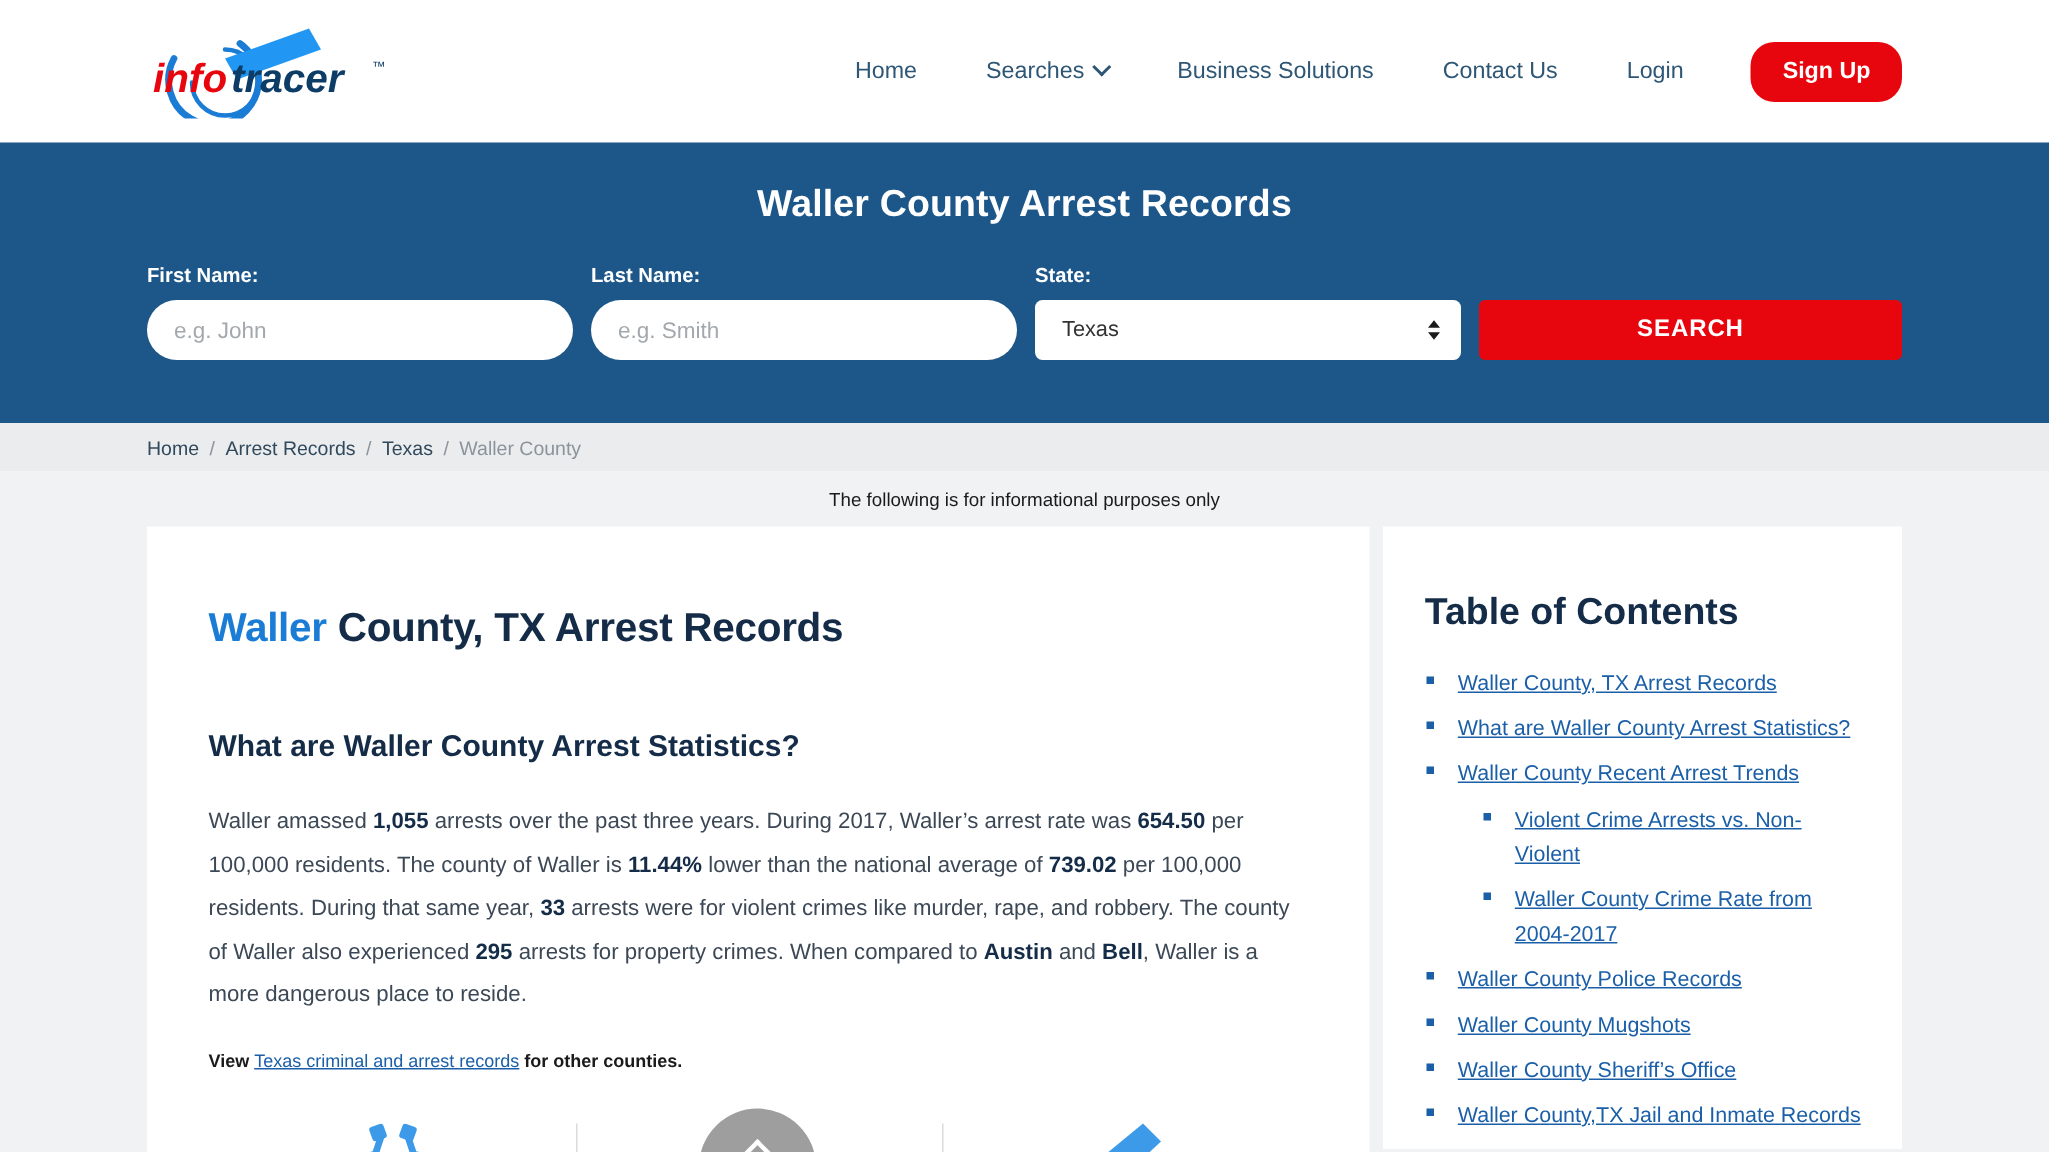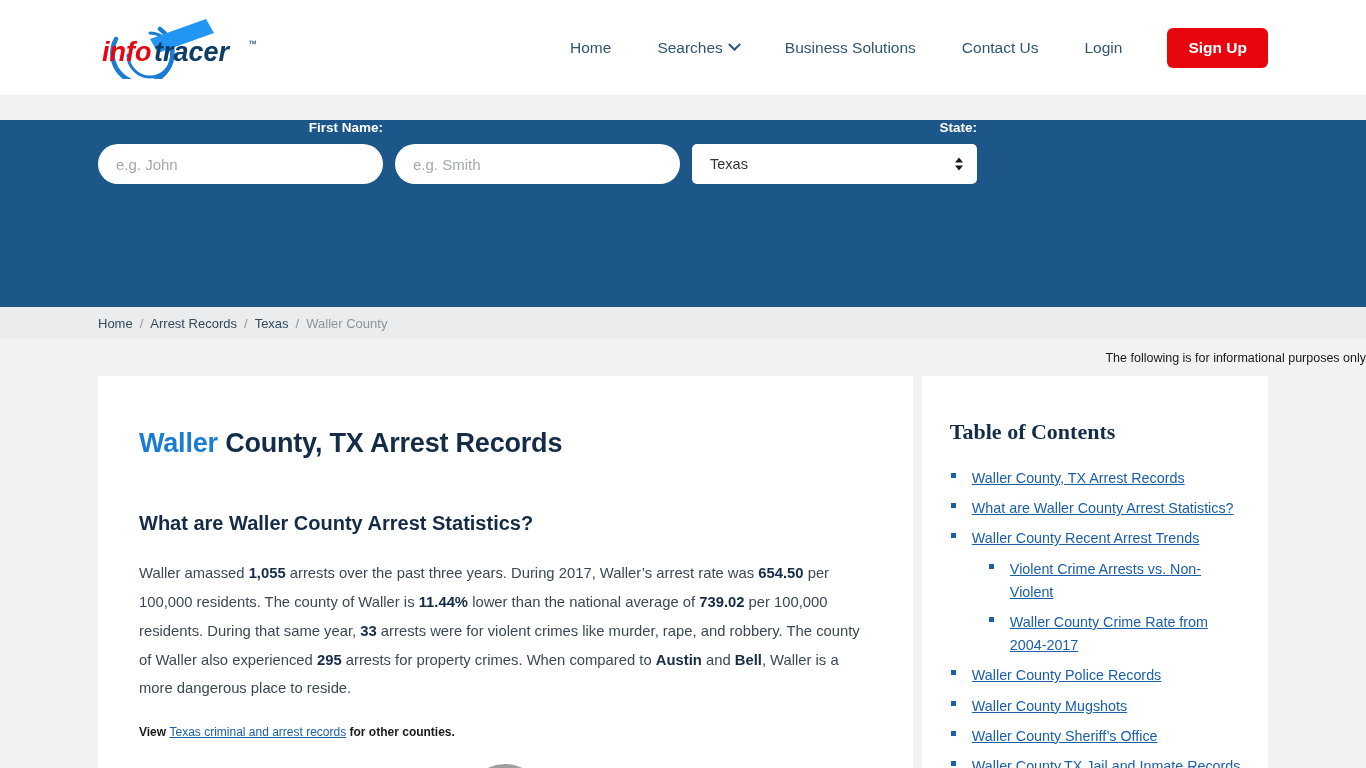--- a/index.html
+++ b/index.html
@@ -53,21 +53,21 @@
     border-right: 2.2px solid #2e5675;
     border-bottom: 2.2px solid #2e5675;
     transform: rotate(45deg) translate(-2px,-2px);
   }
   .signup-btn {
     background: #e8060e;
     color: #ffffff;
     font-size: 15.5px;
     font-weight: bold;
     border: none;
-    border-radius: 6px;
+    border-radius: 16px;
     padding: 11px 21px;
     margin-left: 22px;
     cursor: pointer;
     font-family: "Liberation Sans", sans-serif;
   }
 
   
   .search-banner {
     background: #1d5789;
     height: 187px;
@@ -81,21 +81,21 @@
     text-align: center;
     padding-top: 27px;
     letter-spacing: .1px;
   }
   .search-form {
     display: flex;
     align-items: flex-end;
     gap: 12px;
     margin-top: 25px;
   }
-  .field-group { display: flex; flex-direction: column; align-items: flex-end; }
+  .field-group { display: flex; flex-direction: column; }
   .fg-first { width: 285px; }
   .fg-last  { width: 285px; }
   .fg-state { width: 285px; }
   .field-label {
     color: #ffffff;
     font-size: 13.5px;
     font-weight: bold;
     margin-bottom: 9px;
   }
   .text-input {
@@ -168,21 +168,21 @@
   .crumb {
     color: #31495c;
     text-decoration: none;
     cursor: pointer;
   }
   .crumb-sep { color: #8b949c; margin: 0 7px; }
   .crumb-current { color: #8b949c; }
 
   
   .info-note {
-    text-align: right;
+    text-align: center;
     font-size: 12.5px;
     color: #1a1a1a;
     padding: 12px 0 11px 0;
     background: #f1f2f4;
   }
 
   
   .page-body {
     padding: 0 98px;
     display: flex;
@@ -256,25 +256,24 @@
   .icon-cell + .icon-cell::before {
     content: "";
     position: absolute;
     left: 0; top: 2px;
     width: 1px; height: 54px;
     background: #d9dcdf;
   }
 
   
   .toc-title {
-    font-size: 22px;
+    font-size: 25px;
     font-weight: bold;
     color: #142c47;
     margin-bottom: 21px;
-    font-family: Liberation Serif, serif;
   }
   ul.toc-list { list-style: none; }
   ul.toc-list li {
     position: relative;
     padding-left: 22px;
     margin-bottom: 7px;
     line-height: 1.45;
   }
   ul.toc-list li::before {
     content: "";
@@ -352,45 +351,48 @@
       <span>Contact Us</span>
     </a>
     <a class="nav-link">
       <span>Login</span>
     </a>
     <button class="signup-btn">Sign Up</button>
   </nav>
 </header>
 
 <section class="search-banner">
+  <h1 class="banner-title">Waller County Arrest Records</h1>
 
   <form class="search-form">
 
     <div class="field-group fg-first">
       <label class="field-label">First Name:</label>
       <input class="text-input" type="text" placeholder="e.g. John" style="">
     </div>
 
     <div class="field-group fg-last">
+      <label class="field-label">Last Name:</label>
       <input class="text-input" type="text" placeholder="e.g. Smith" style="">
     </div>
 
     <div class="field-group fg-state">
       <label class="field-label">State:</label>
       <div class="select-wrap">
         <select class="state-select">
           <option>Texas</option>
         </select>
         <span class="select-arrows">
           <span class="tri-up"></span>
           <span class="tri-dn"></span>
         </span>
       </div>
     </div>
 
+    <button class="search-btn">SEARCH</button>
   </form>
 </section>
 
 <nav class="breadcrumb-bar">
   <a class="crumb">Home</a>
   <span class="crumb-sep">/</span>
   <a class="crumb">Arrest Records</a>
   <span class="crumb-sep">/</span>
   <a class="crumb">Texas</a>
   <span class="crumb-sep">/</span>

